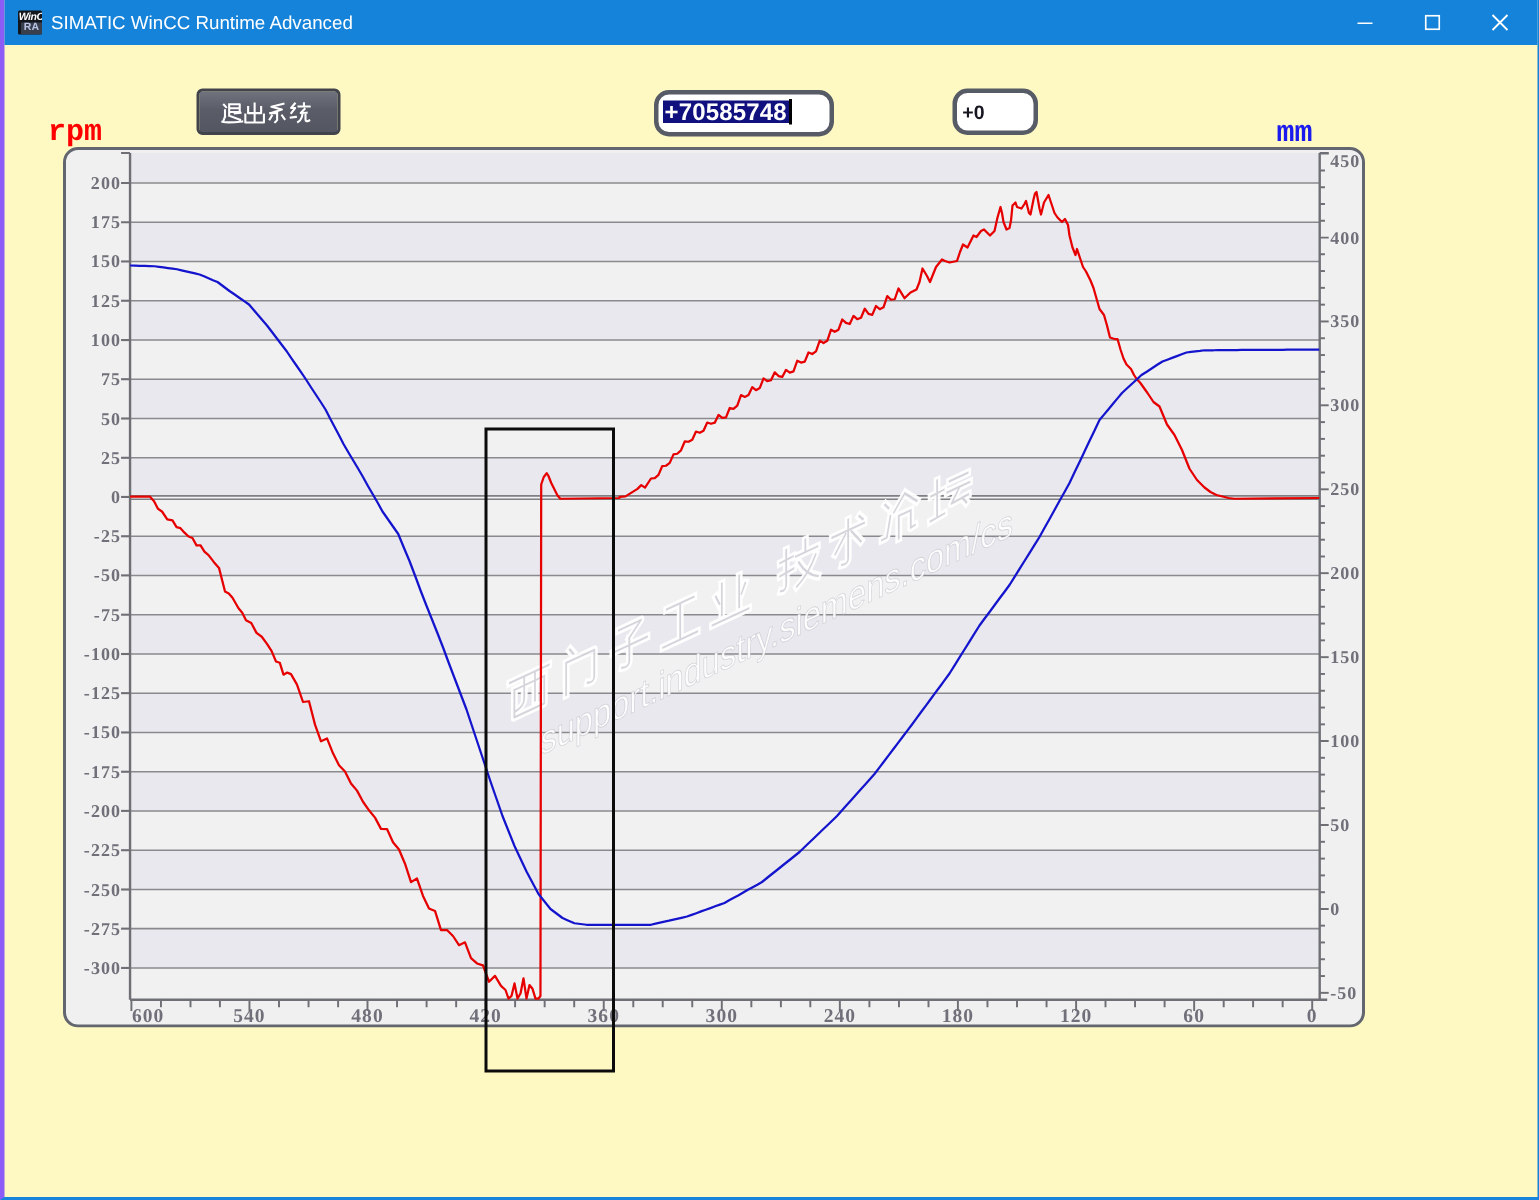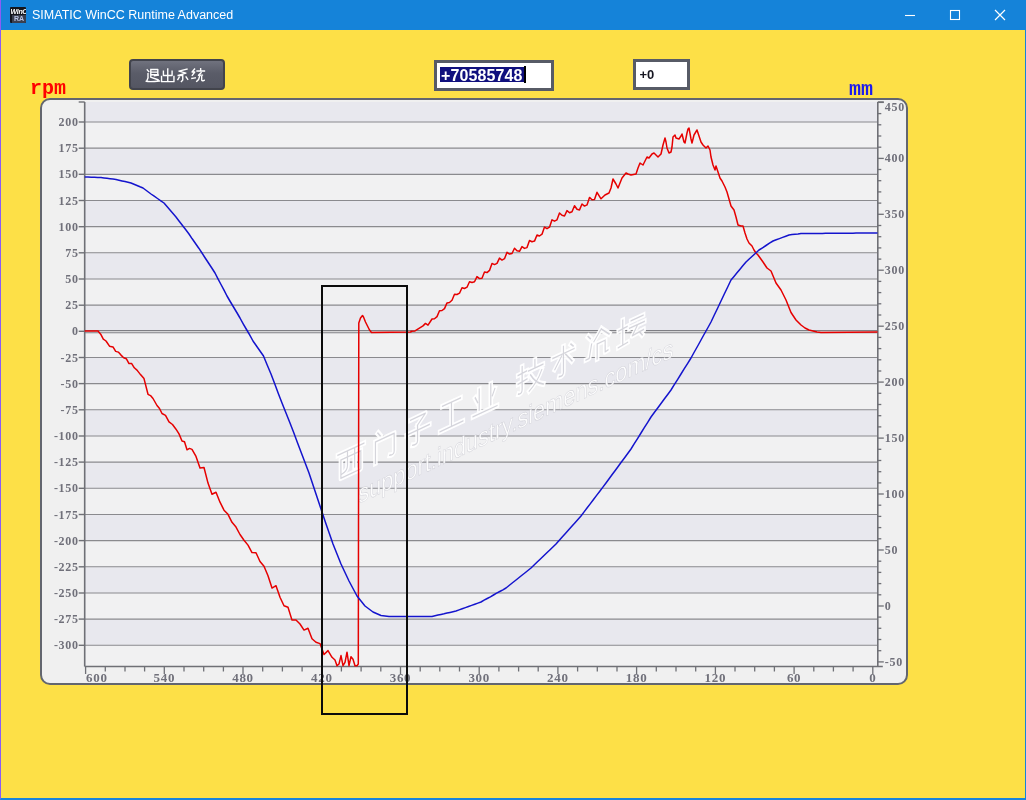--- a/index.html
+++ b/index.html
@@ -1,23 +1,23 @@
 <!DOCTYPE html>
 <html><head><meta charset="utf-8"><style>
 *{margin:0;padding:0;box-sizing:border-box}
 html,body{width:1026px;height:800px;overflow:hidden;font-family:"Liberation Sans",sans-serif}
-#win{position:relative;width:1026px;height:800px;background:#fde047;border-left:1px solid #8b5cf6;border-right:1px solid #1583d9;border-bottom:2px solid #1884dc}
+#win{position:relative;width:1026px;height:800px;background:#fef9c3;border-left:3px solid #8b5cf6;border-right:1px solid #1583d9;border-bottom:2px solid #1884dc}
 #tbar{position:absolute;left:0;top:0;width:100%;height:30px;background:#1583d9}
 #ticon{position:absolute;left:9px;top:7px;width:16px;height:16px;background:#14161d;border-radius:1px;overflow:hidden}
 #ticon .w{position:absolute;left:0.5px;top:0.5px;font:italic bold 7px "Liberation Sans";color:#fff;letter-spacing:-0.3px}
 #ticon .r{position:absolute;right:0.5px;bottom:0.5px;font:bold 7px "Liberation Sans";color:#b9c4e4;background:#3a3f4e;padding:0 1.5px;line-height:7.5px}
 #ttext{position:absolute;left:31px;top:7.5px;color:#fff;font-size:12.5px}
 .cbt{position:absolute;top:0;width:45px;height:30px}
 #chart-rect{position:absolute;left:320px;top:285px;width:87px;height:430px;border:2px solid #0b0b0b}
-.fld{position:absolute;background:#fff;border:3px solid #575b66;border-radius:0}
+.fld{position:absolute;background:#fff;border:3px solid #575b66;border-radius:10px}
 #rpm{position:absolute;left:29px;top:77px;font:bold 20px "Liberation Mono";color:#f00}
 #mm{position:absolute;left:848px;top:77.5px;font:bold 20px "Liberation Mono";color:#1b1bee}
 #btn{position:absolute;left:128px;top:59px;width:96px;height:31px;border:2px solid #42444c;border-radius:4px;background:linear-gradient(#70727e,#5a5c68 45%,#545662)}
 #f1{left:433px;top:60px;width:120px;height:31px}
 #f1 .sel{position:absolute;left:3px;top:4px;width:84px;height:15px;background:#10107e}
 #f1 .txt{position:absolute;left:4px;top:3.5px;font:bold 16px "Liberation Sans";color:#fff;letter-spacing:0.1px}
 #f1 .caret{position:absolute;left:87px;top:3px;width:2px;height:17px;background:#000}
 #f2{left:632px;top:59px;width:57px;height:31px}
 #f2 .txt{position:absolute;left:3.5px;top:4.5px;font:bold 13px "Liberation Sans";color:#161621}
 </style></head><body>

